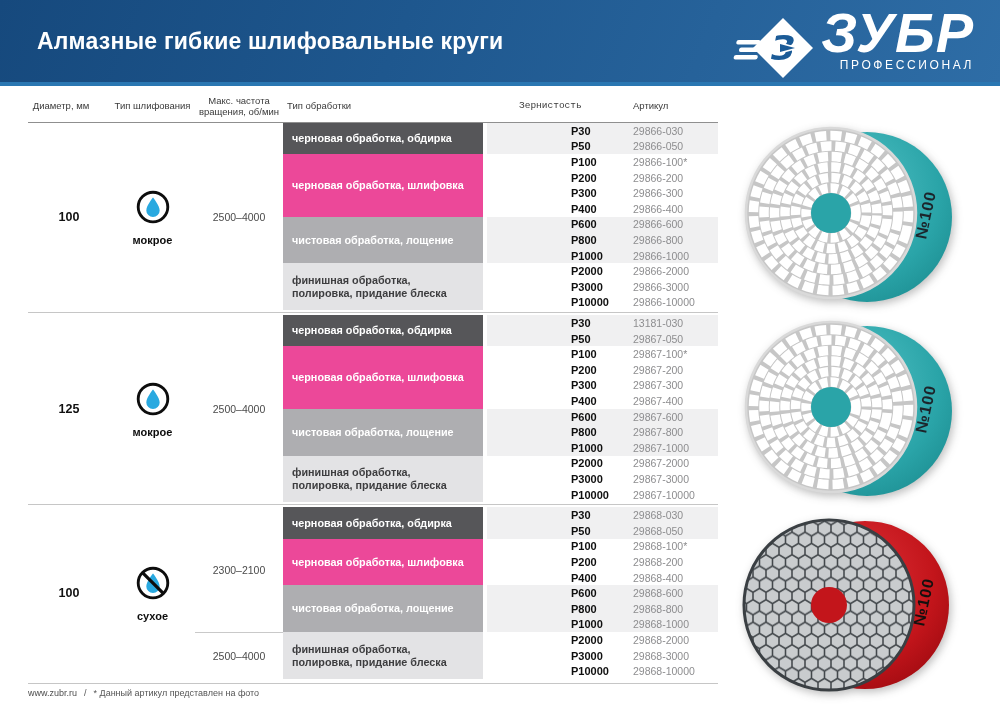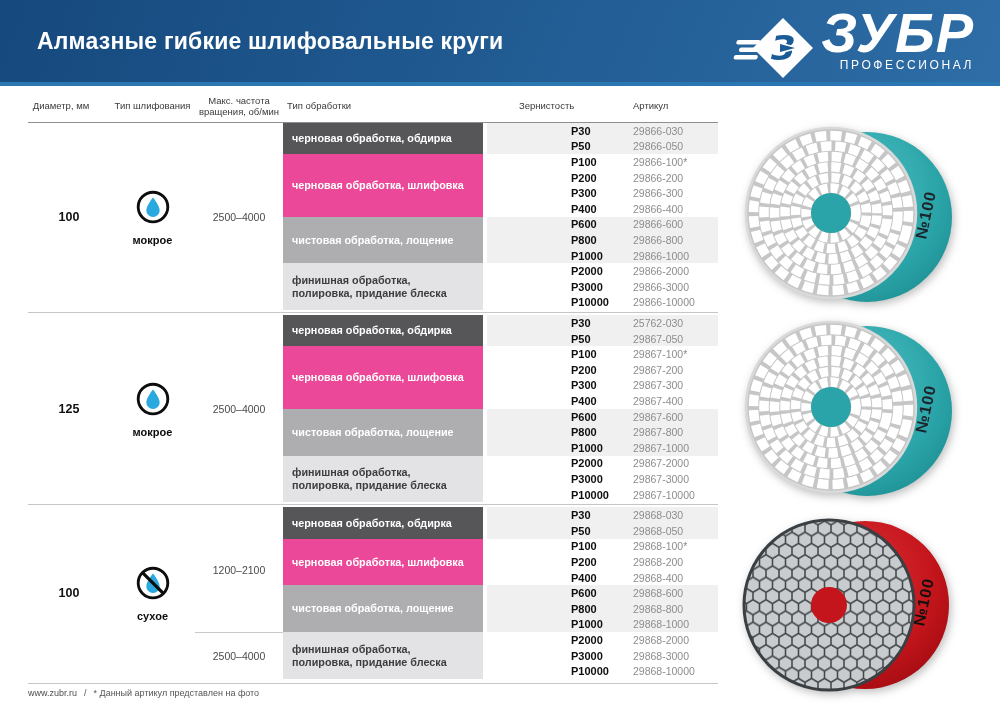--- a/index.html
+++ b/index.html
@@ -30,21 +30,21 @@
   .brand-sub { font-size:12px; color:#fff; letter-spacing:2.6px; margin-top:2px; }
 
   
   .thead { position:absolute; left:0; top:91px; height:30px; width:1000px; font-size:9.5px; color:#3a3a3a; }
   .th { position:absolute; top:0; height:30px; display:flex; align-items:center; justify-content:center; text-align:center; line-height:1.2; }
   .th.left { justify-content:flex-start; text-align:left; }
   .th1 { left:20px;  width:82px; }
   .th2 { left:110px; width:85px; }
   .th3 { left:193px; width:92px; }
   .th4 { left:287px; width:130px; }
-  .th5 { left:519px; width:90px; }
+  .th5 { left:519px; width:90px;font-family:Liberation Mono, monospace; }
   .th6 { left:633px; width:85px; }
   .thead-line { position:absolute; left:28px; top:122px; width:690px; border-top:1px solid #8f8f8f; }
 
   
   #groups { position:absolute; left:28px; top:123px; width:690px; }
   .group { display:flex; }
   .col-diam {
     width:82px; display:flex; align-items:center; justify-content:center;
     font-weight:bold; font-size:12.5px; color:#111;
   }
@@ -211,21 +211,21 @@
         </div>
         <div class="col-blocks">
           <div class="block s1" style="height: 31.2px;">черновая обработка, обдирка</div>
           <div class="block s2" style="height: 62.4px;">черновая обработка, шлифовка</div>
           <div class="block s3" style="height: 46.8px;">чистовая обработка, лощение</div>
           <div class="block s4" style="height: 46.8px;">финишная обработка, полировка, придание блеска</div>
         </div>
         <div class="col-rows">
           <div class="row stripe" style="height: 15.6px;">
             <span class="grit">P30</span>
-            <span class="art">25762-030</span>
+            <span class="art">13181-030</span>
           </div>
           <div class="row stripe" style="height: 15.6px;">
             <span class="grit">P50</span>
             <span class="art">29867-050</span>
           </div>
           <div class="row" style="height: 15.6px;">
             <span class="grit">P100</span>
             <span class="art">29867-100*</span>
           </div>
           <div class="row" style="height: 15.6px;">
@@ -274,21 +274,21 @@
         <div class="col-type">
           <span>
 <svg width="42" height="40" viewBox="0 0 44 40">
   <circle cx="22" cy="19" r="15.5" fill="#fff" stroke="#0d0d0d" stroke-width="3"></circle>
   <path d="M22 9 C22 9 15 17.5 15 22.5 a7 7 0 0 0 14 0 C29 17.5 22 9 22 9 Z" fill="#29a9e0"></path>
   <line x1="11" y1="8" x2="33.3" y2="30.3" stroke="#0d0d0d" stroke-width="3.4"></line>
 </svg></span>
           <div class="tlabel">сухое</div>
         </div>
         <div class="col-rpm">
-          <div class="rpm-cell" style="height: 124.8px;">1200–2100</div>
+          <div class="rpm-cell" style="height: 124.8px;">2300–2100</div>
           <div class="rpm-cell sep" style="height: 46.8px;">2500–4000</div>
         </div>
         <div class="col-blocks">
           <div class="block s1" style="height: 31.2px;">черновая обработка, обдирка</div>
           <div class="block s2" style="height: 46.8px;">черновая обработка, шлифовка</div>
           <div class="block s3" style="height: 46.8px;">чистовая обработка, лощение</div>
           <div class="block s4" style="height: 46.8px;">финишная обработка, полировка, придание блеска</div>
         </div>
         <div class="col-rows">
           <div class="row stripe" style="height: 15.6px;">

